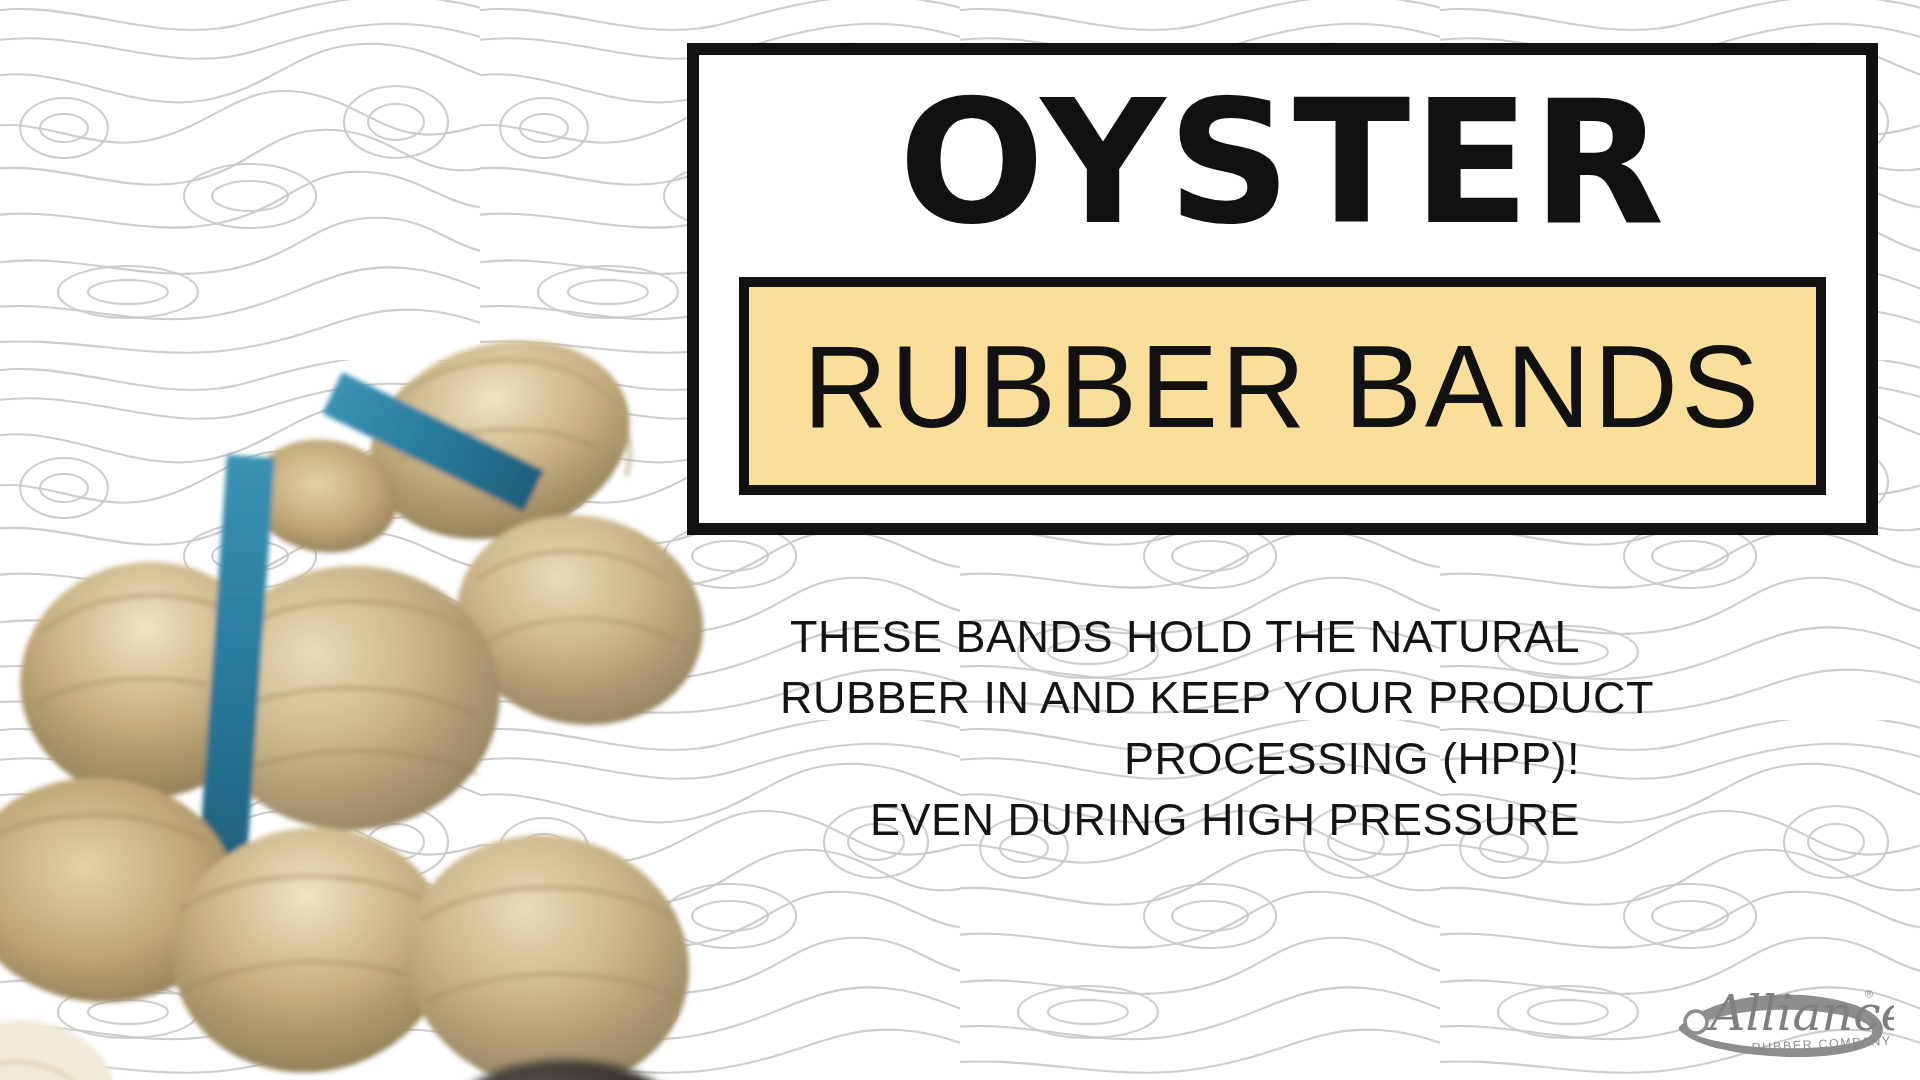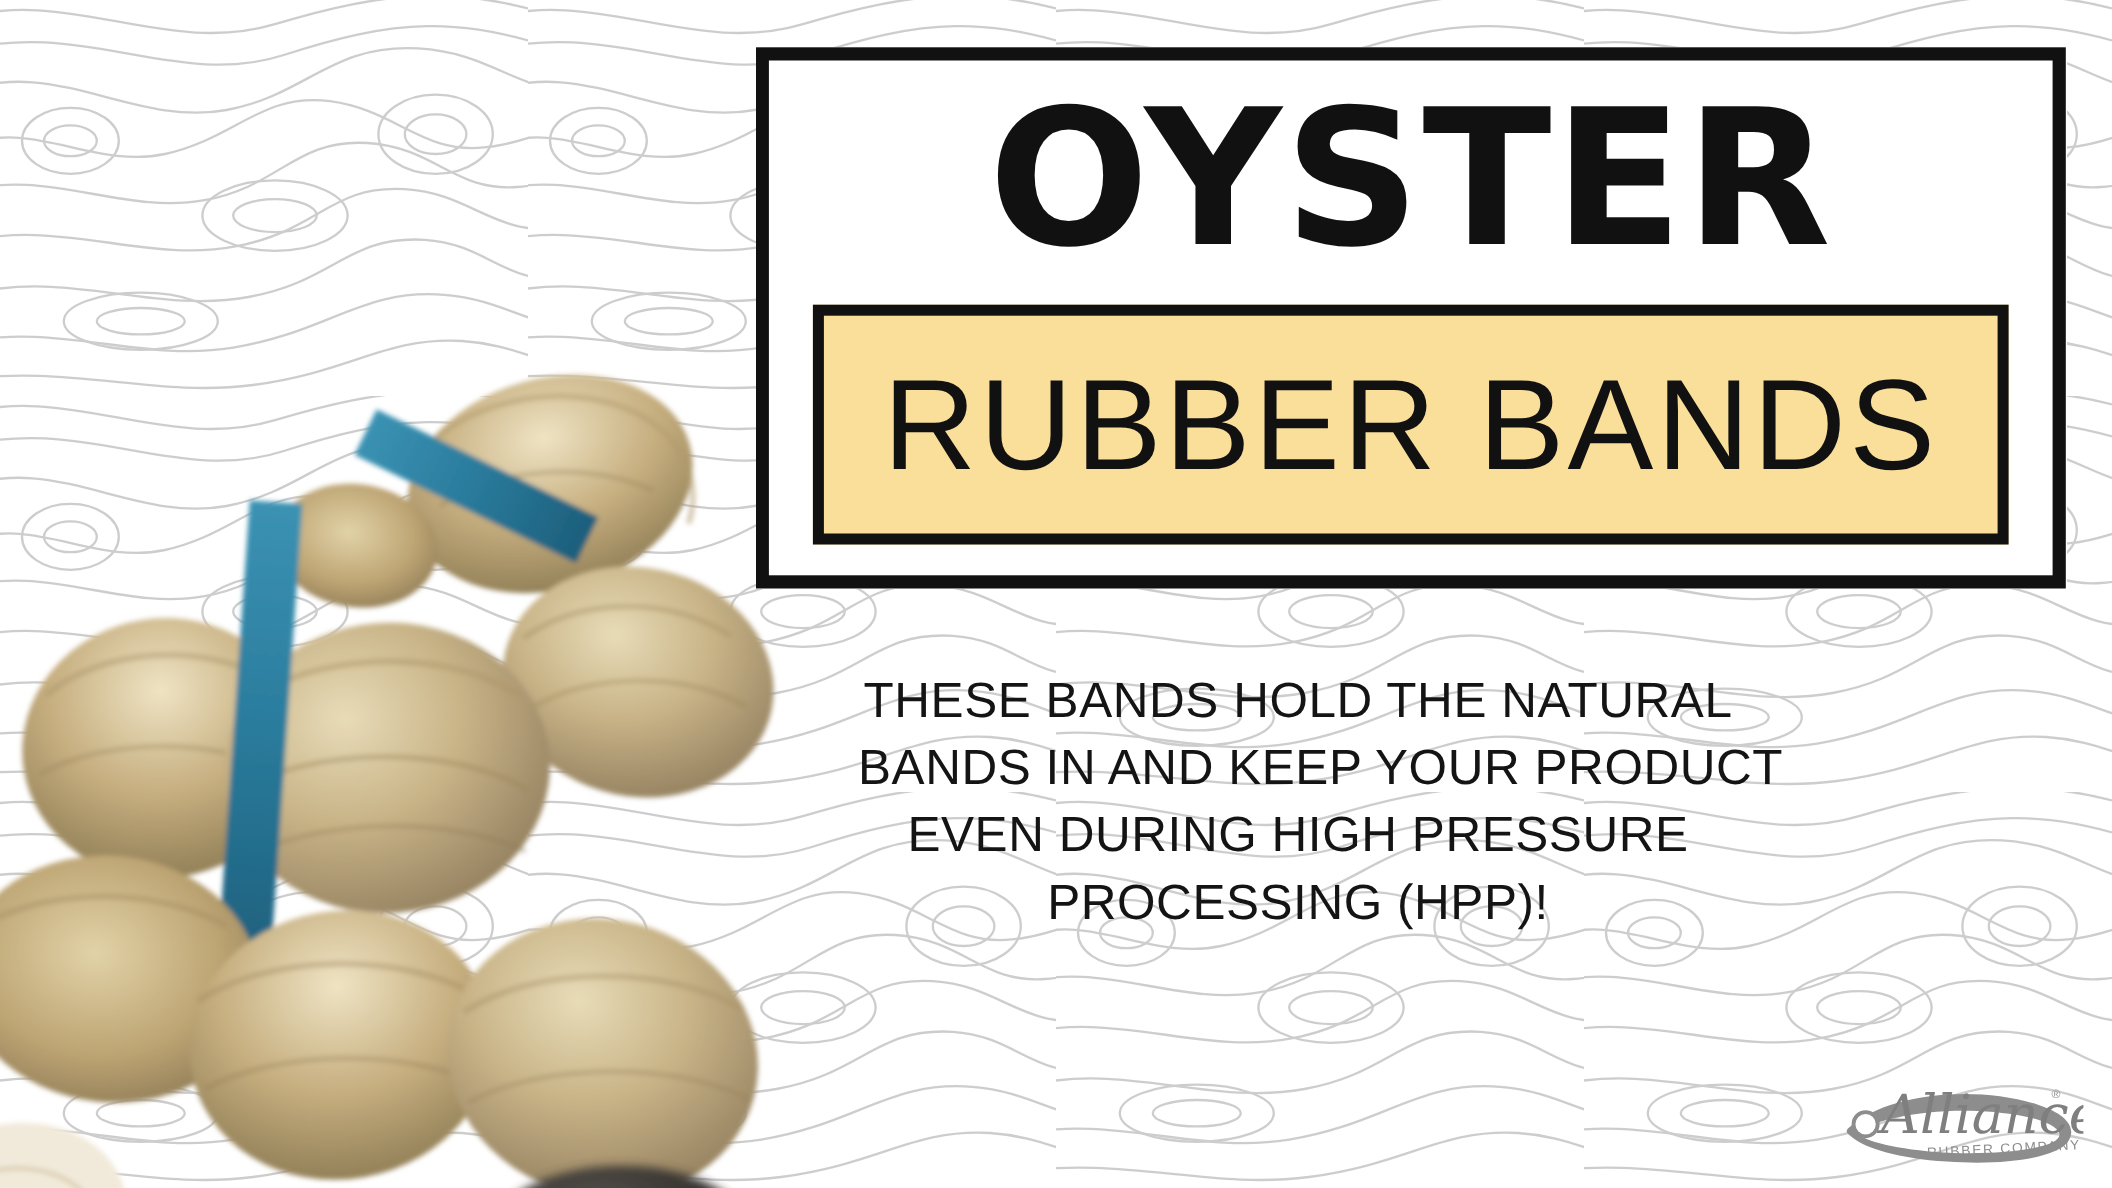--- a/index.html
+++ b/index.html
@@ -67,21 +67,21 @@
     white-space:nowrap;
     line-height:1;
   }
 
   
   #body-copy{
     position:absolute;
     left:780px;top:606px;
     width:800px;
     z-index:5;
-    text-align:center;
+    text-align:right;
     font-size:45px;
     line-height:61px;
     letter-spacing:0.5px;
     color:#141414;
     font-family:"Liberation Sans", sans-serif;
   }
   #body-copy .ln{display:block;white-space:nowrap;}
 
   
   #logo{
@@ -222,23 +222,23 @@
 
 <div id="title-block">
   <div id="subtitle-box">
     <div id="subtitle-word">RUBBER BANDS</div>
   </div>
   <div id="title-word">OYSTER</div>
 </div>
 
 <div id="body-copy">
   <span class="ln">THESE BANDS HOLD THE NATURAL</span>
-  <span class="ln">BANDS IN AND KEEP YOUR PRODUCT</span>
+  <span class="ln">RUBBER IN AND KEEP YOUR PRODUCT</span>
+  <span class="ln">PROCESSING (HPP)!</span>
   <span class="ln">EVEN DURING HIGH PRESSURE</span>
-  <span class="ln">PROCESSING (HPP)!</span>
 </div>
 
 <svg id="logo" viewBox="0 0 220 106" aria-hidden="true">
   <path d="M6 62 C 40 30, 120 22, 178 40 C 206 49, 214 62, 206 74 C 196 88, 150 96, 96 92 C 52 89, 22 80, 10 70 C 4 66, 4 64, 6 62 Z
            M18 64 C 30 54, 74 44, 124 46 C 166 48, 194 56, 198 66 C 201 74, 180 82, 134 84 C 82 86, 36 78, 20 70 C 16 68, 16 66, 18 64 Z" fill="#8d8d8d" fill-rule="evenodd"></path>
   <circle cx="22" cy="58" r="11" fill="#ffffff" stroke="#8d8d8d" stroke-width="3.5"></circle>
   <text x="36" y="66" font-family="&quot;DejaVu Serif&quot;, serif" font-size="49" font-style="italic" fill="#7f7f7f">Alliance</text>
   <text x="191" y="34" font-family="&quot;Liberation Sans&quot;, sans-serif" font-size="11" fill="#8d8d8d">®</text>
   <text x="78" y="88" font-family="&quot;Liberation Sans&quot;, sans-serif" font-size="12.5" letter-spacing="1.6" fill="#8d8d8d" transform="rotate(-3 78 88)">RUBBER COMPANY</text>
 </svg>

